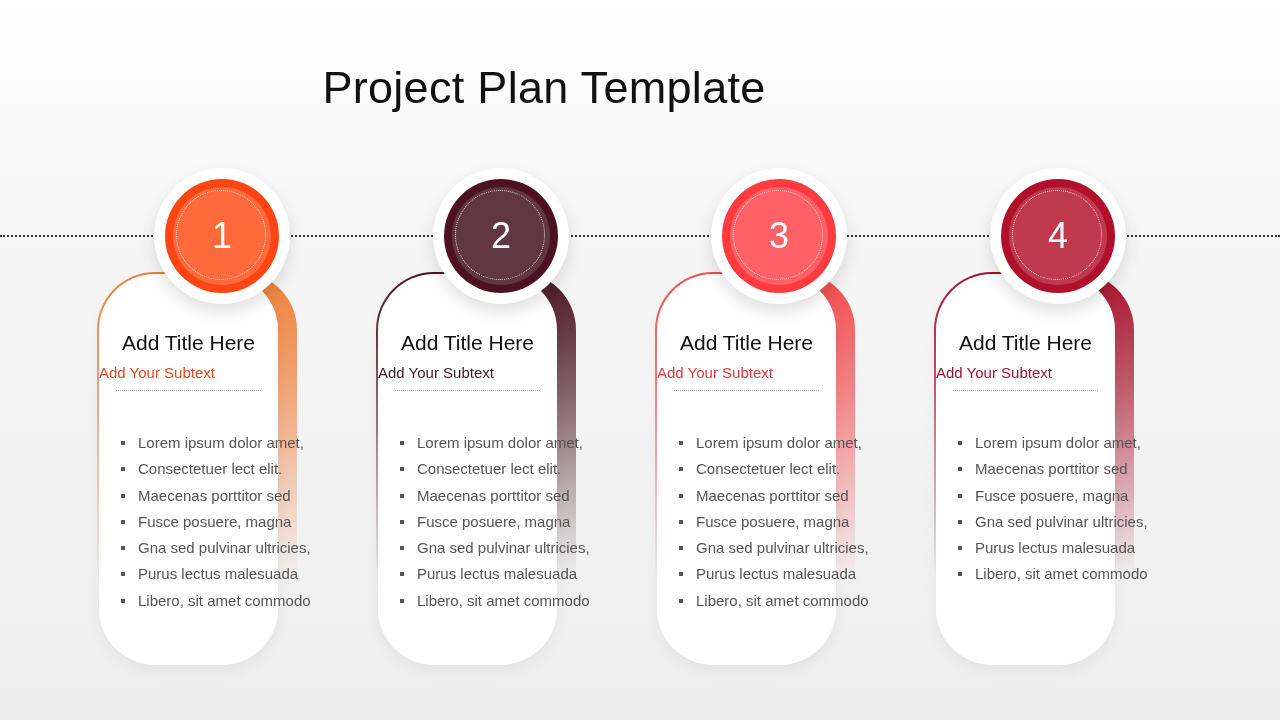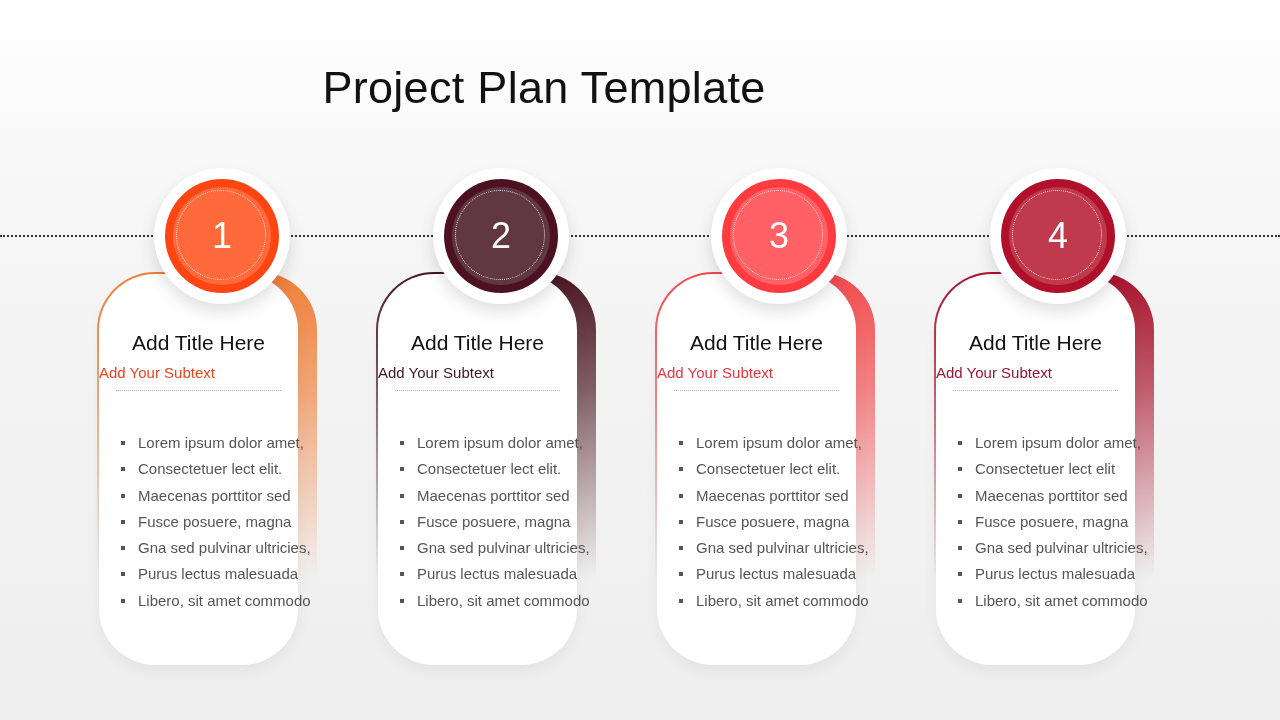--- a/index.html
+++ b/index.html
@@ -10,21 +10,21 @@
   }
   .page-title {
     position:absolute; top:62px; left:0; width:1088px; text-align:center;
     font-size:45px; color:#111; letter-spacing:0.3px;
   }
   .timeline {
     position:absolute; top:235px; left:0; width:1280px; height:0;
     border-top:2px dotted #333;
   }
   .card {
-    position:absolute; top:272px; width:220px; height:393px;
+    position:absolute; top:272px; width:200px; height:393px;
     border-radius:58px; box-sizing:border-box;
     padding:2px 19px 0 2px;
   }
   .card-inner {
     width:100%; height:100%; background:#fff; border-radius:56px;
     box-shadow:0 6px 14px rgba(0,0,0,0.05);
     position:relative;
   }
   .badge-ring {
     position:absolute; top:168px; width:136px; height:136px; border-radius:50%;
@@ -148,21 +148,20 @@
     </div>
 </div>
 
 <div class="card" style="left: 934px; background: linear-gradient(rgb(168, 19, 44) 0%, rgba(168, 19, 44, 0.667) 30%, rgba(168, 19, 44, 0) 78%);">
   <div class="card-inner">
     <div class="card-title">Add Title Here</div>
     <div class="card-sub" style="color: rgb(156, 22, 48);">Add Your Subtext</div>
     <div class="card-divider"></div>
     <ul class="card-list">
       <li>Lorem ipsum dolor amet,</li>
-      <li>Consectetuer lect elit</li>
       <li>Maecenas porttitor sed</li>
       <li>Fusce posuere, magna</li>
       <li>Gna sed pulvinar ultricies,</li>
       <li>Purus lectus malesuada</li>
       <li>Libero, sit amet commodo</li>
     </ul>
   </div>
 </div>
 <div class="badge-ring" style="left:990px;">
   <div class="badge" style="background: rgb(176, 16, 42);">

